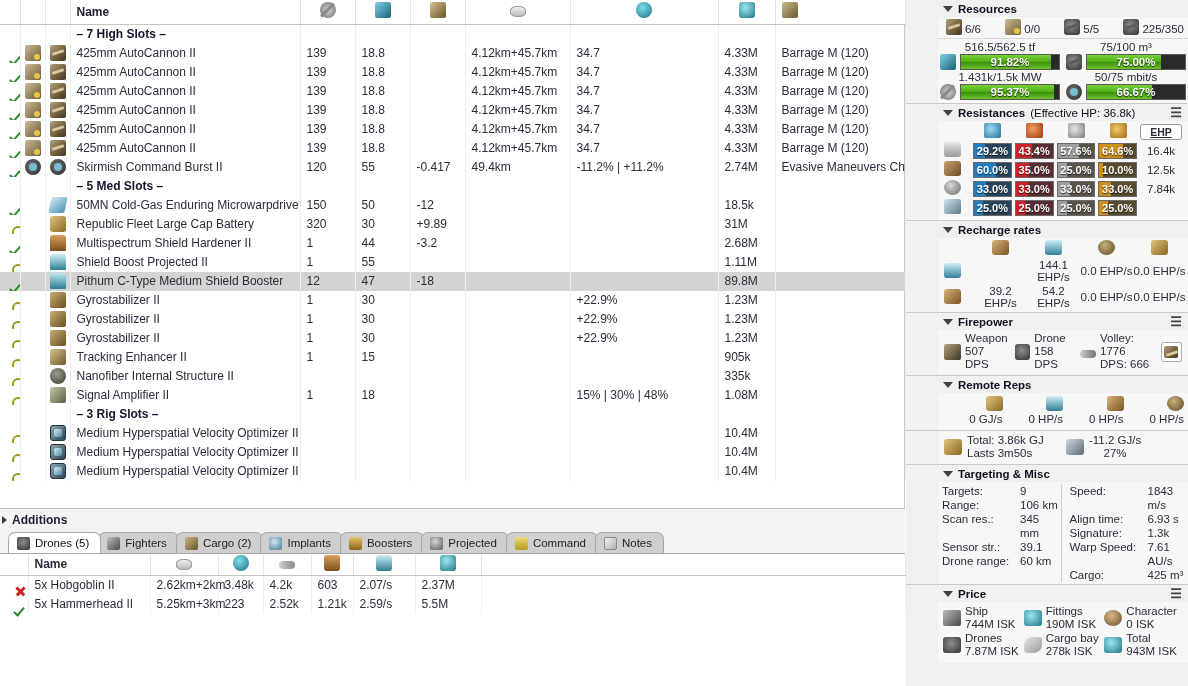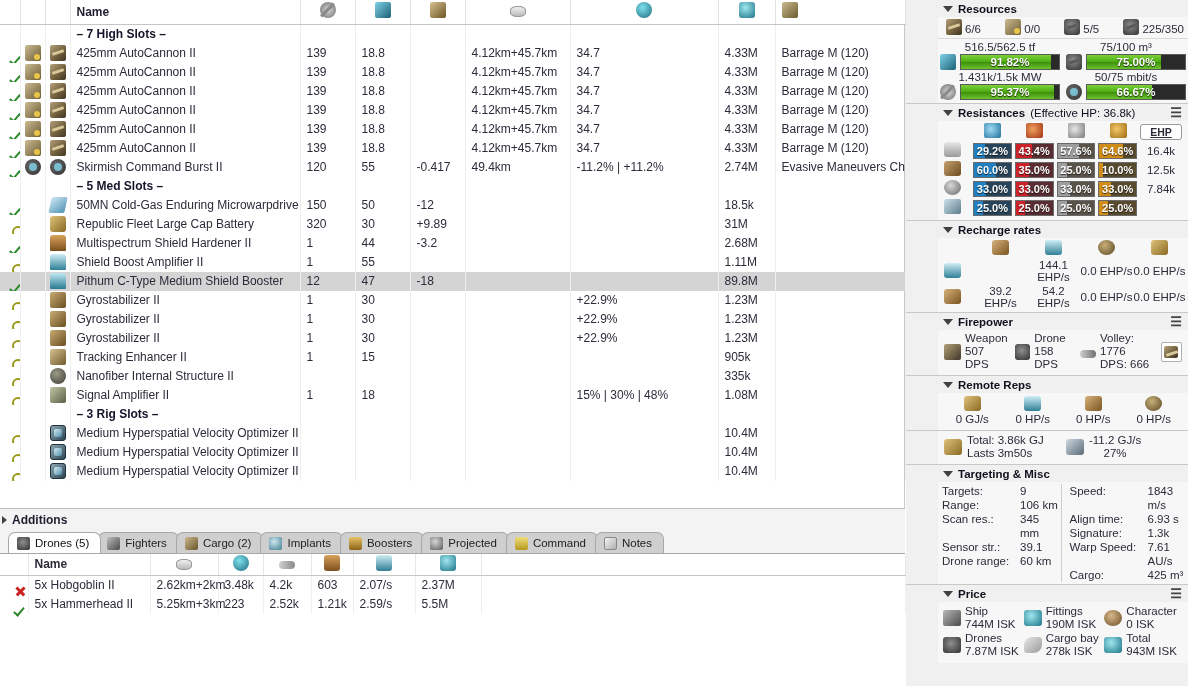--- a/index.html
+++ b/index.html
@@ -260,21 +260,21 @@
   
   .fp-row { display:flex; align-items:center; gap:6px; padding: 1px 2px; }
   .fp-item { display:flex; align-items:center; gap:4px; }
   .fp-txt  { line-height: 13px; }
   .fp-key  { font-size:11.5px; }
   .fp-val  { font-size:11.5px; }
   .fp-btn  { margin-left:auto; border:1px solid #b0b0b0; background:#fff; width:24px; height:20px;
              display:flex; align-items:center; justify-content:center; border-radius:2px;}
 
   
-  .rr-grid { display:grid; grid-template-columns: repeat(4,1fr); text-align:center; }
+  .rr-grid { display:grid; grid-template-columns: repeat(4,1fr); text-align:right; }
   .rr-grid .ic { padding-top:2px; }
   .rr-grid .vl { font-size:11.5px; padding-bottom:2px; }
 
   
   .cap-row { display:flex; align-items:center; gap:6px; padding: 1px 2px; }
   .cap-col { display:flex; align-items:center; gap:5px; flex:1; }
   .cap-txt { line-height:13px; }
 
   
   .tg-wrap { display:flex; gap:0; padding: 2px 0 2px 4px; }
@@ -495,21 +495,21 @@
             <td>-3.2</td>
             <td></td>
             <td></td>
             <td>2.68M</td>
             <td></td>
           </tr>
           <tr>
             <td class="tight"><span class="chk off"></span></td>
             <td class="tight"></td>
             <td class="tight"><span class="mi mi-boostamp"></span></td>
-            <td>Shield Boost Amplifier II</td>
+            <td>Shield Boost Projected II</td>
             <td>1</td>
             <td>55</td>
             <td></td>
             <td></td>
             <td></td>
             <td>1.11M</td>
             <td></td>
           </tr>
           <tr class="selected">
             <td class="tight"><span class="chk on"></span></td>

